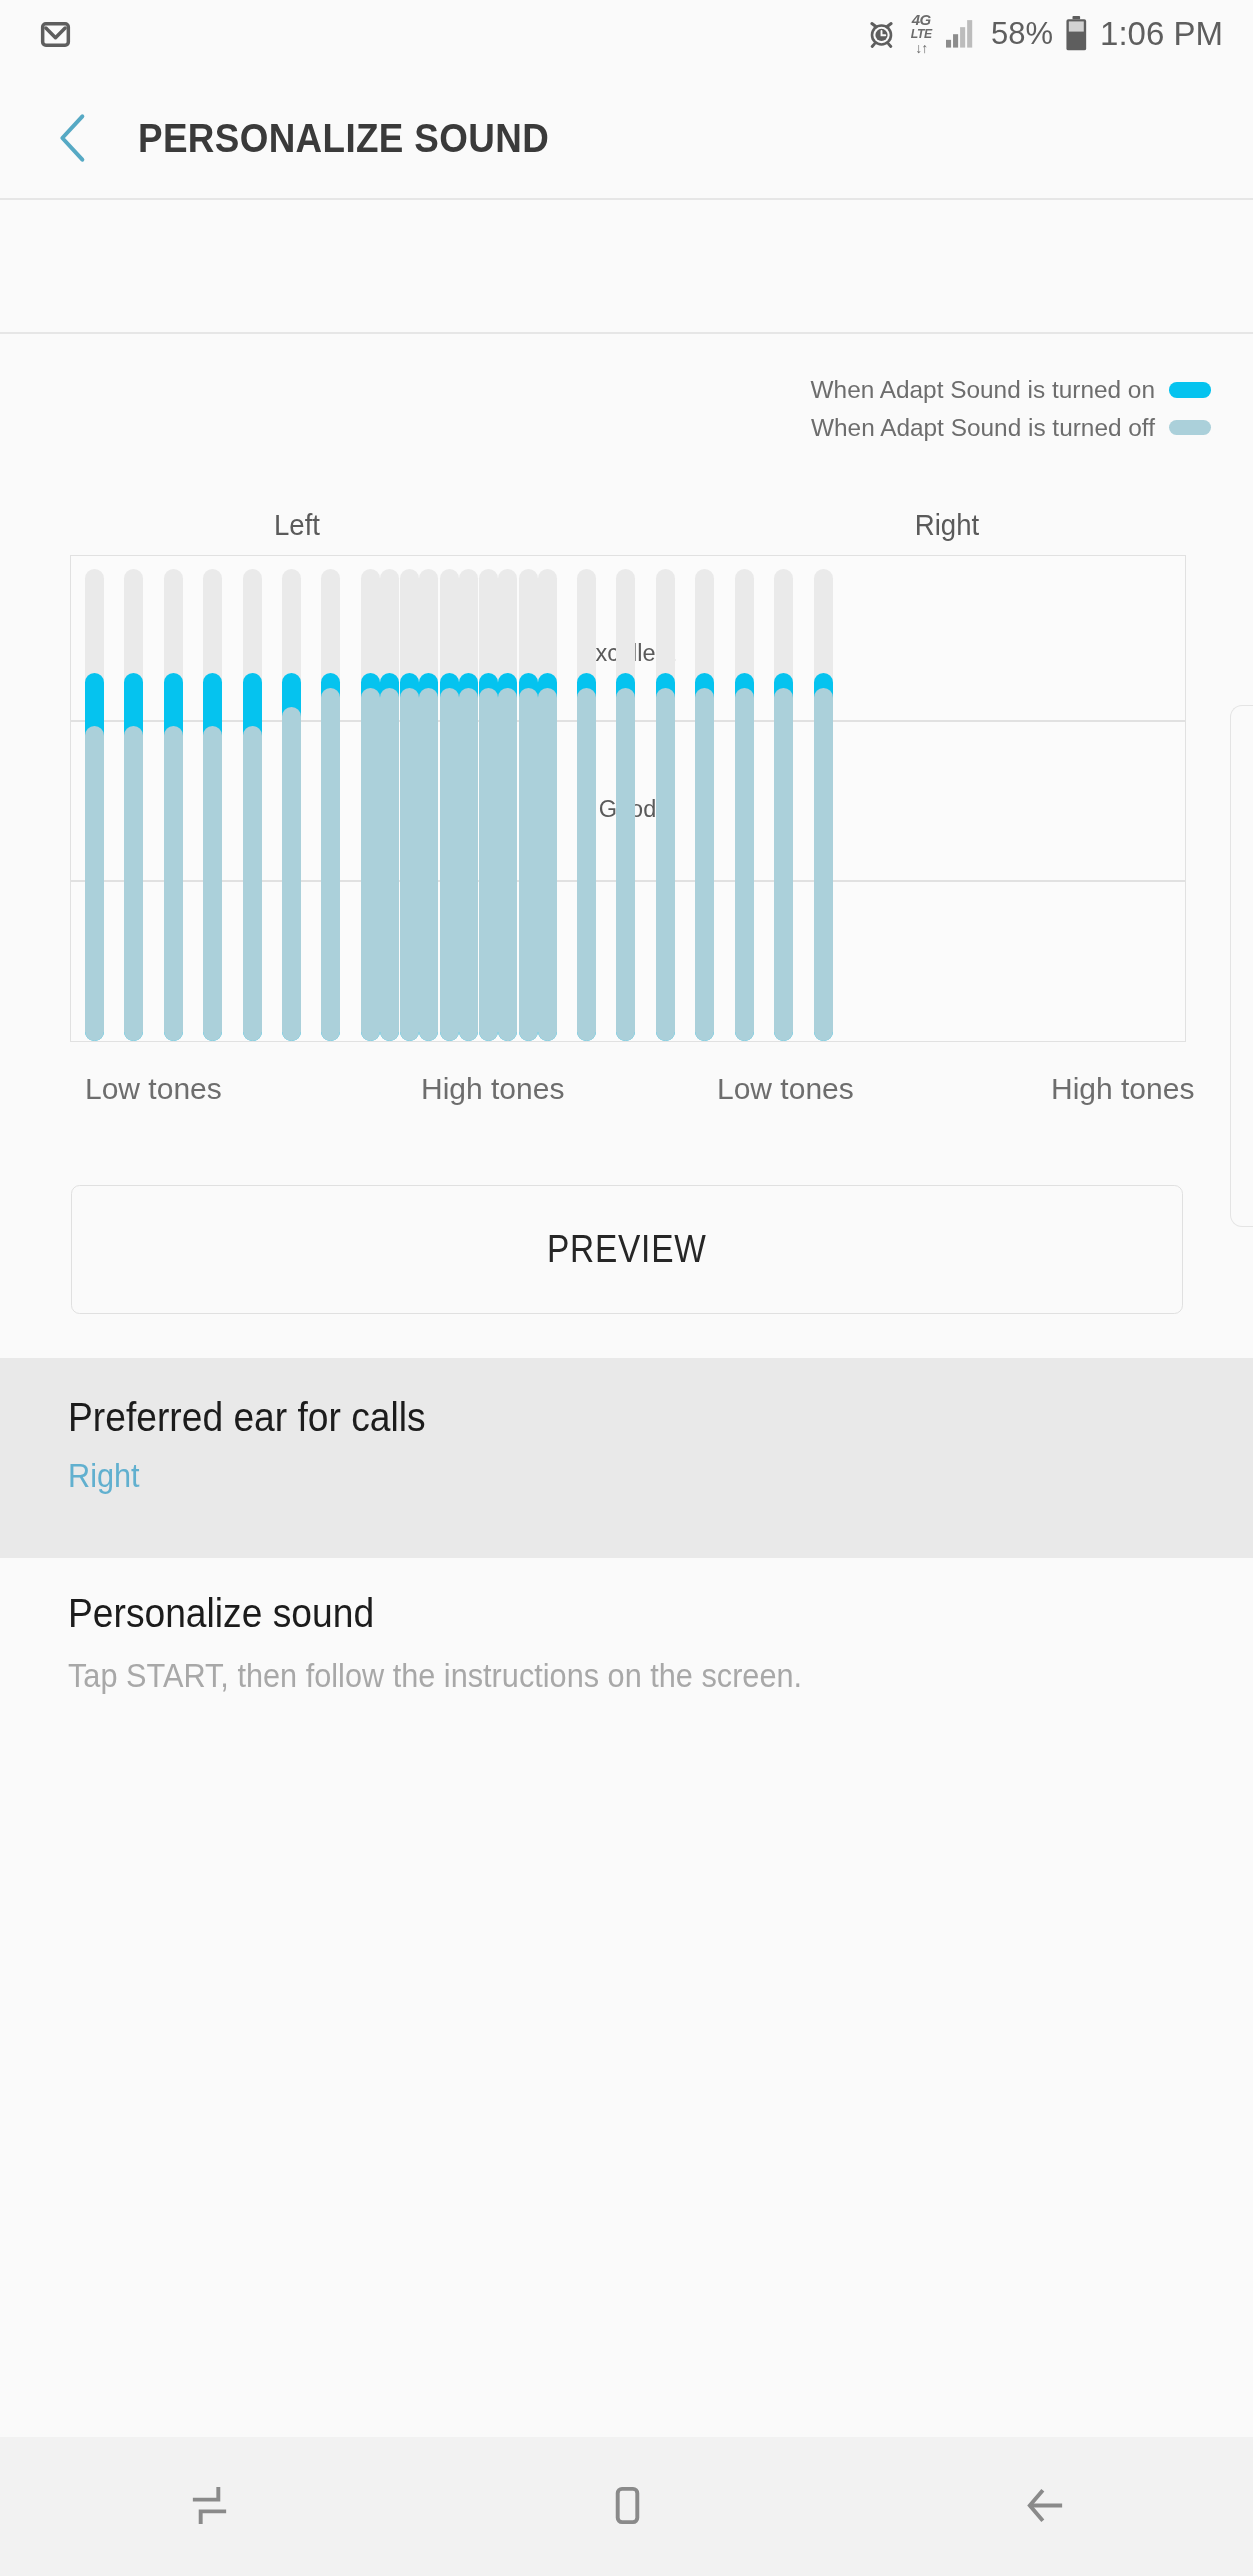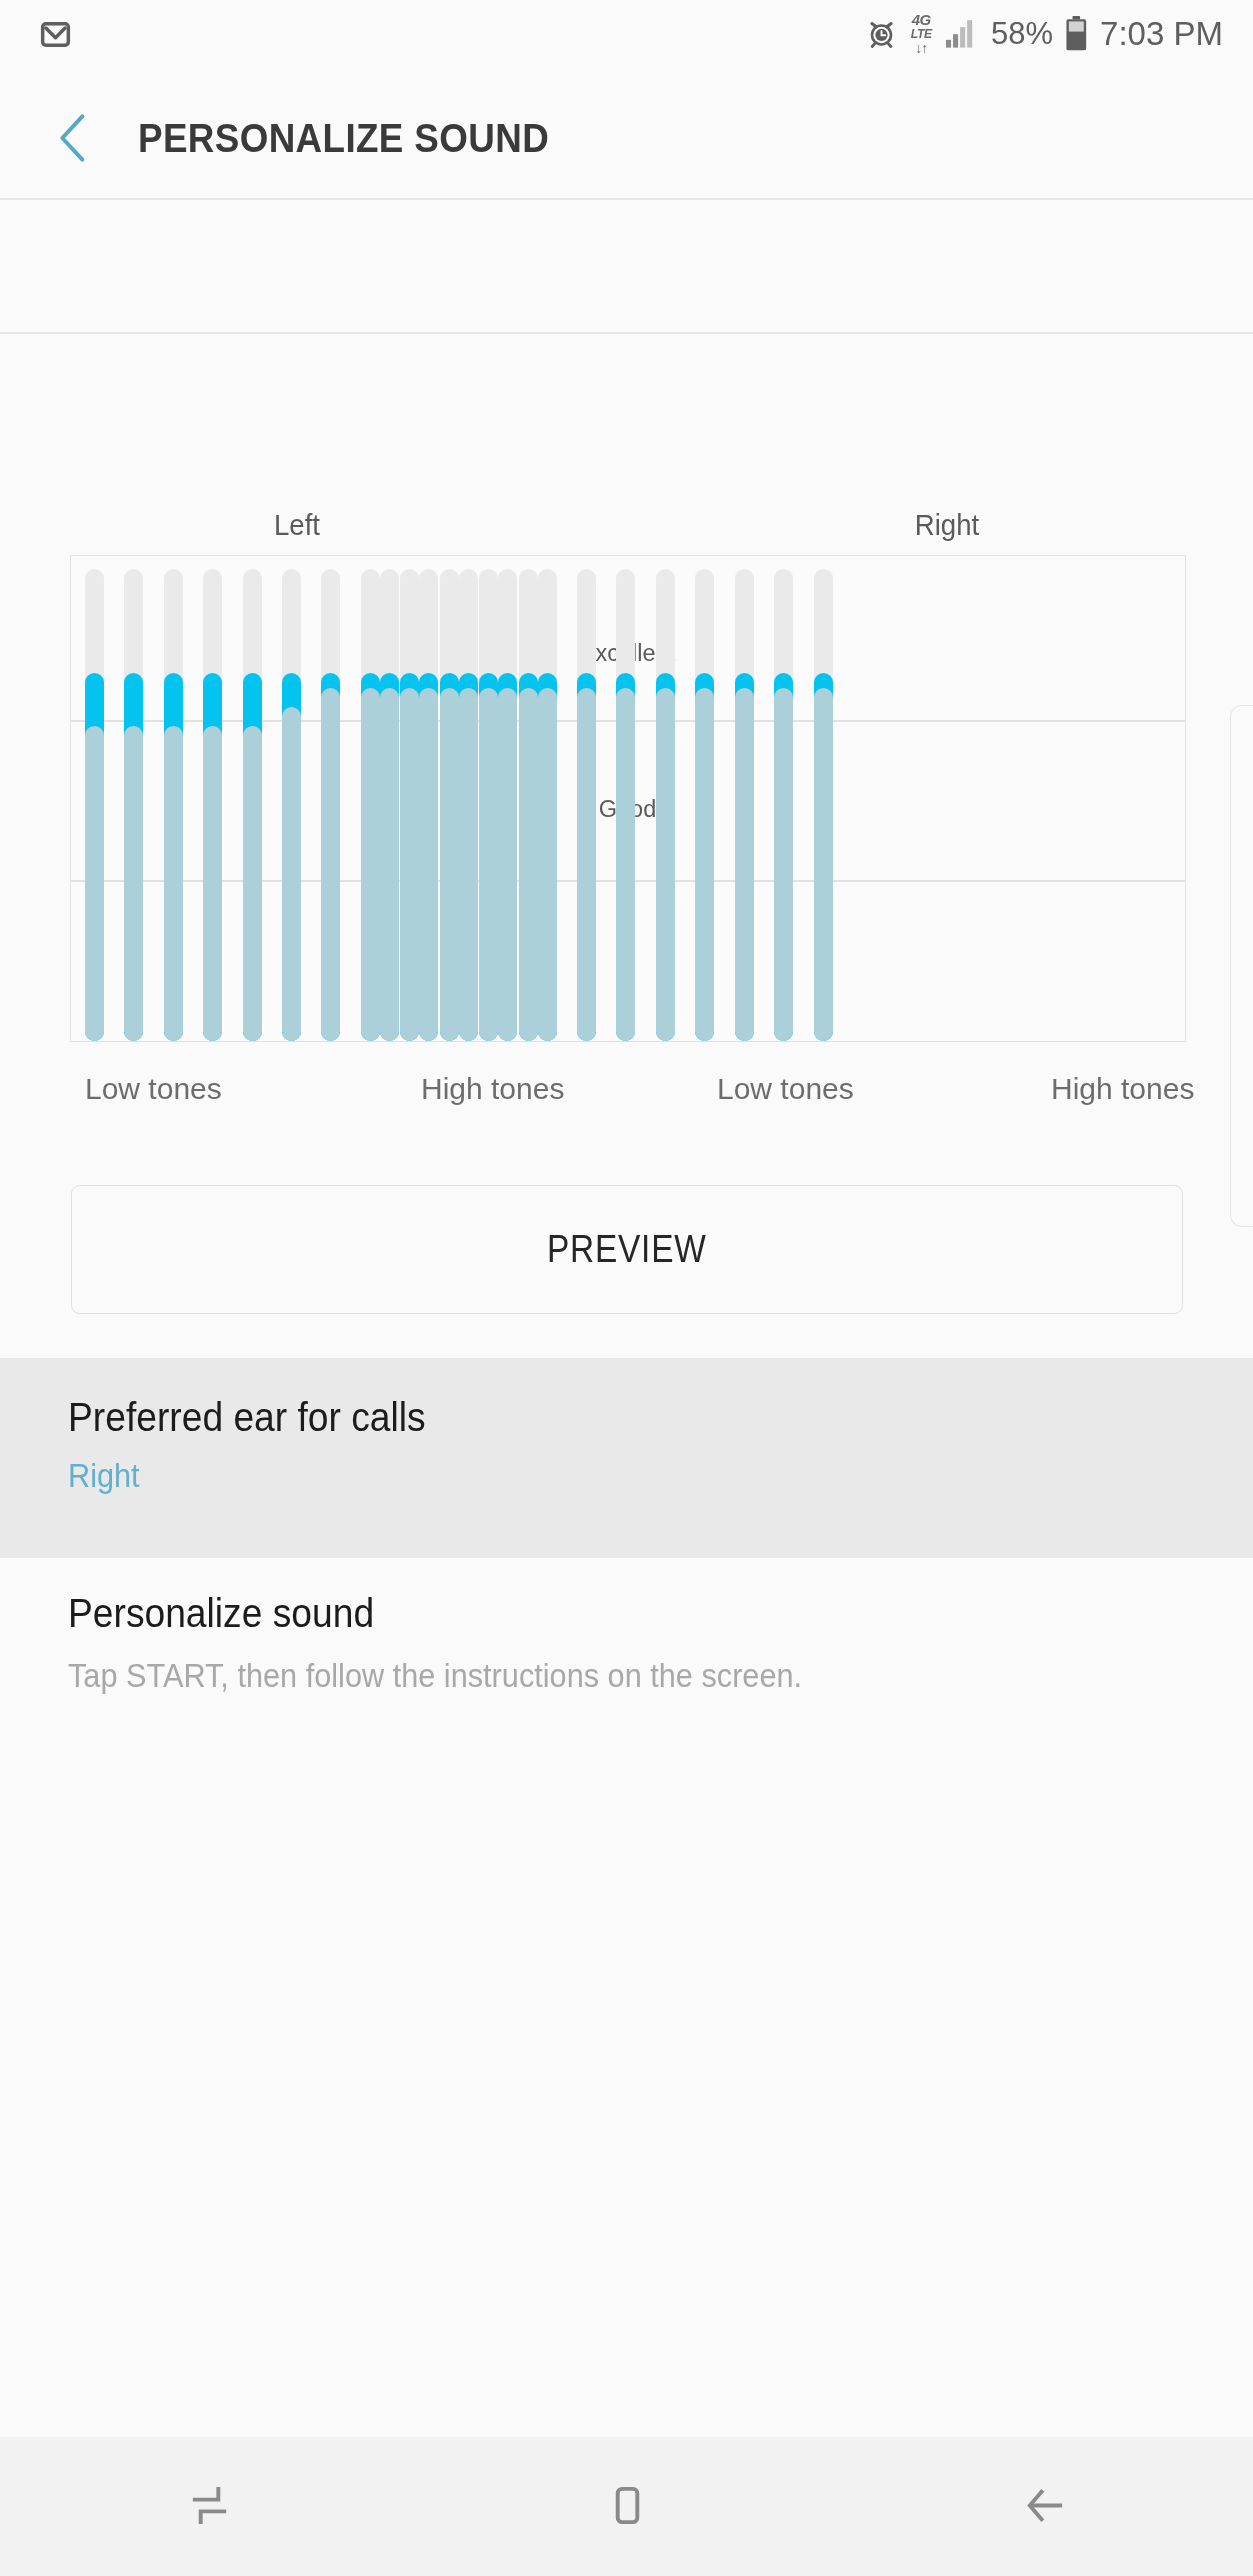--- a/index.html
+++ b/index.html
@@ -148,36 +148,46 @@
       <span class="batt-pct">58%</span>
 
       <span class="batt-ic">
         <svg viewBox="0 0 14 22" width="22.6" height="35">
           <rect x="4.6" y="0" width="4.8" height="2.1" rx="0.6" fill="#5e5e5e"></rect>
           <rect x="0.8" y="2" width="12.4" height="19.6" rx="1.2" fill="#5e5e5e"></rect>
           <rect x="2.3" y="3.4" width="9.4" height="6.4" fill="#d2d2d2"></rect>
         </svg>
       </span>
 
-      <span class="clock">7:03 PM</span>
+      <span class="clock">1:06 PM</span>
     </div>
   </div>
 
   <div class="titlebar">
     <span class="back-chevron">
       <svg viewBox="0 0 24 30" width="40" height="50">
         <path d="M17 2 L5 15 L17 28" fill="none" stroke="#56a9c4" stroke-width="2.4" stroke-linecap="round" stroke-linejoin="round"></path>
       </svg>
     </span>
     <span class="page-title">PERSONALIZE SOUND</span>
   </div>
   <div class="tb-divider"></div>
 
   <div class="onrow-divider"></div>
 
+  <div class="legend">
+    <div class="legend-row">
+      <span class="legend-text">When Adapt Sound is turned on</span>
+      <span class="legend-sw" style="background:#05c3ef"></span>
+    </div>
+    <div class="legend-row">
+      <span class="legend-text">When Adapt Sound is turned off</span>
+      <span class="legend-sw" style="background:#abd0da"></span>
+    </div>
+  </div>
 
   <span class="ch-label" style="left:272px; top:508px;">Left</span>
   <span class="ch-label" style="left:912px; top:508px;">Right</span>
 
   <div class="chart-frame">
     <div class="gridline" style="top:164px;"></div>
     <div class="gridline" style="top:324px;"></div>
 
     <span class="zone-label" style="left:487px; top:84px; width:139px;">Excellent</span>
     <span class="zone-label" style="left:487px; top:240px; width:139px;">Good</span>

